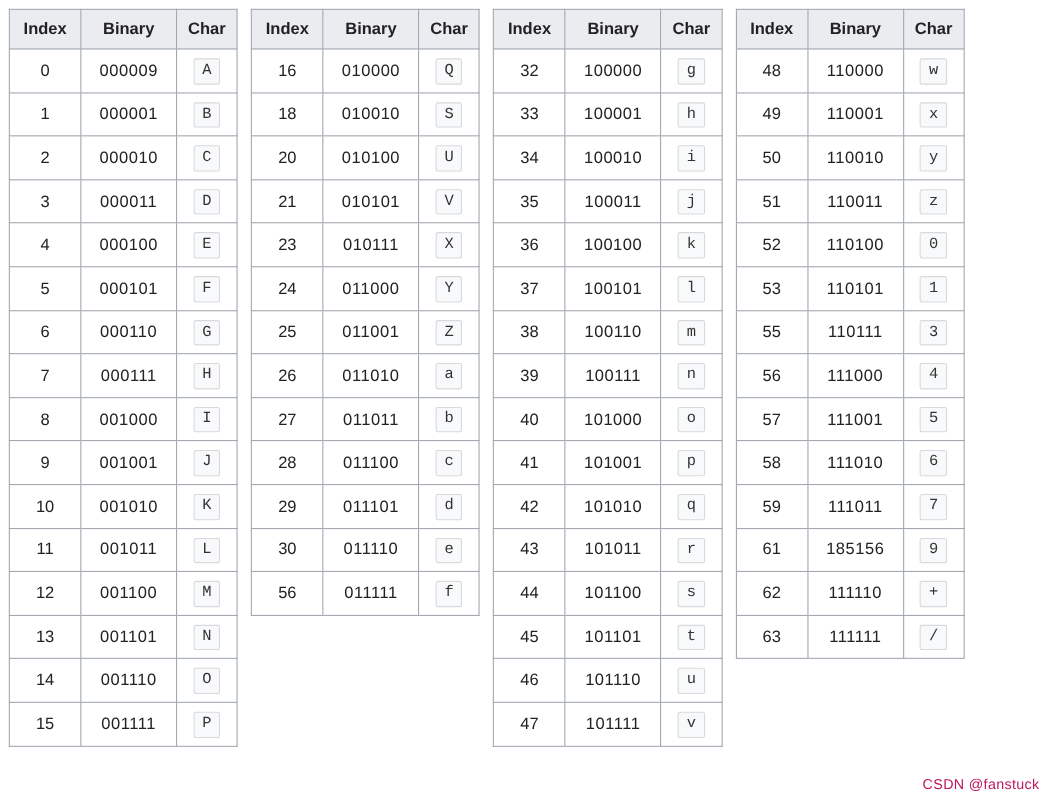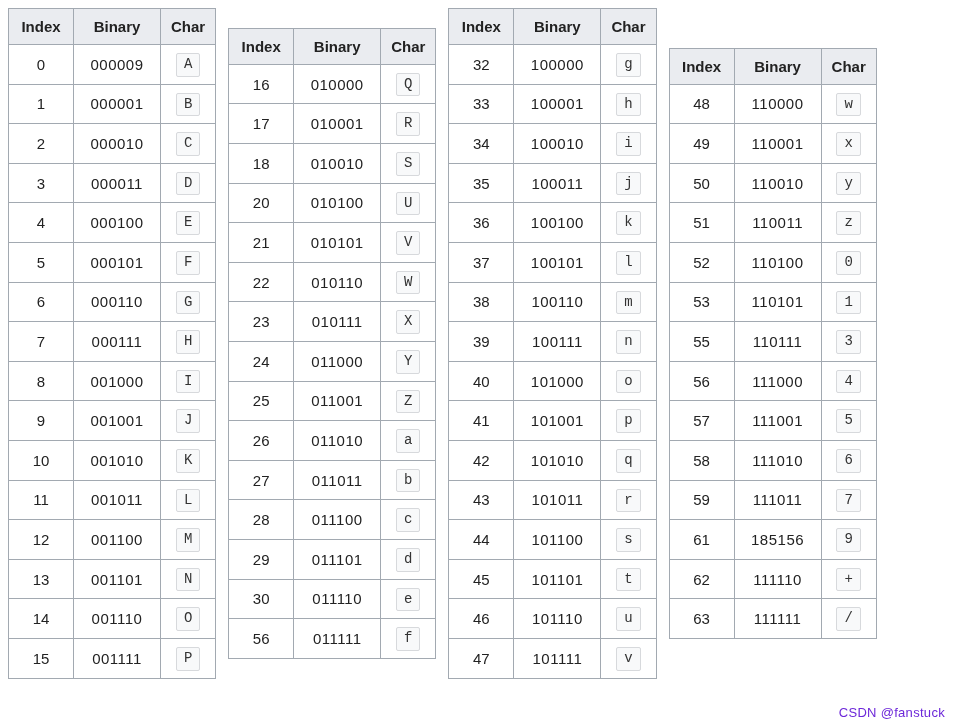--- a/index.html
+++ b/index.html
@@ -9,21 +9,21 @@
     font-size: 15px;
     color: #222;
     background: #fff;
     width: 963px;
     box-sizing: border-box;
     overflow: hidden;
   }
   .wrap {
     display: flex;
     gap: 12px;
-    align-items: center;
+    align-items: flex-start;
   }
   table {
     border-collapse: collapse;
     background: #fff;
   }
   th, td {
     border: 1px solid #a2a9b1;
     padding: 7px 10px;
     text-align: center;
     vertical-align: middle;
@@ -51,21 +51,21 @@
     padding: 1px 7px;
     font-family: "Courier New", Consolas, monospace;
     font-size: 14px;
     color: #333;
   }
   .watermark {
     position: fixed;
     right: 18px;
     bottom: 6px;
     font-size: 13px;
-    color: #6d28d9;
+    color: #be185d;
     font-family: Arial, sans-serif;
     letter-spacing: 0.3px;
     pointer-events: none;
   }
 </style>
 </head>
 <body>
 
 <div class="wrap" id="tables-wrap">
     <table>
@@ -167,43 +167,33 @@
           <th>Char</th>
         </tr>
       </thead>
       <tbody>
         <tr>
           <td class="idx">16</td>
           <td class="bin">010000</td>
           <td class="chr"><span class="charbox">Q</span></td>
         </tr>
         <tr>
-          <td class="idx">17</td>
-          <td class="bin">010001</td>
-          <td class="chr"><span class="charbox">R</span></td>
-        </tr>
-        <tr>
           <td class="idx">18</td>
           <td class="bin">010010</td>
           <td class="chr"><span class="charbox">S</span></td>
         </tr>
         <tr>
           <td class="idx">20</td>
           <td class="bin">010100</td>
           <td class="chr"><span class="charbox">U</span></td>
         </tr>
         <tr>
           <td class="idx">21</td>
           <td class="bin">010101</td>
           <td class="chr"><span class="charbox">V</span></td>
-        </tr>
-        <tr>
-          <td class="idx">22</td>
-          <td class="bin">010110</td>
-          <td class="chr"><span class="charbox">W</span></td>
         </tr>
         <tr>
           <td class="idx">23</td>
           <td class="bin">010111</td>
           <td class="chr"><span class="charbox">X</span></td>
         </tr>
         <tr>
           <td class="idx">24</td>
           <td class="bin">011000</td>
           <td class="chr"><span class="charbox">Y</span></td>

